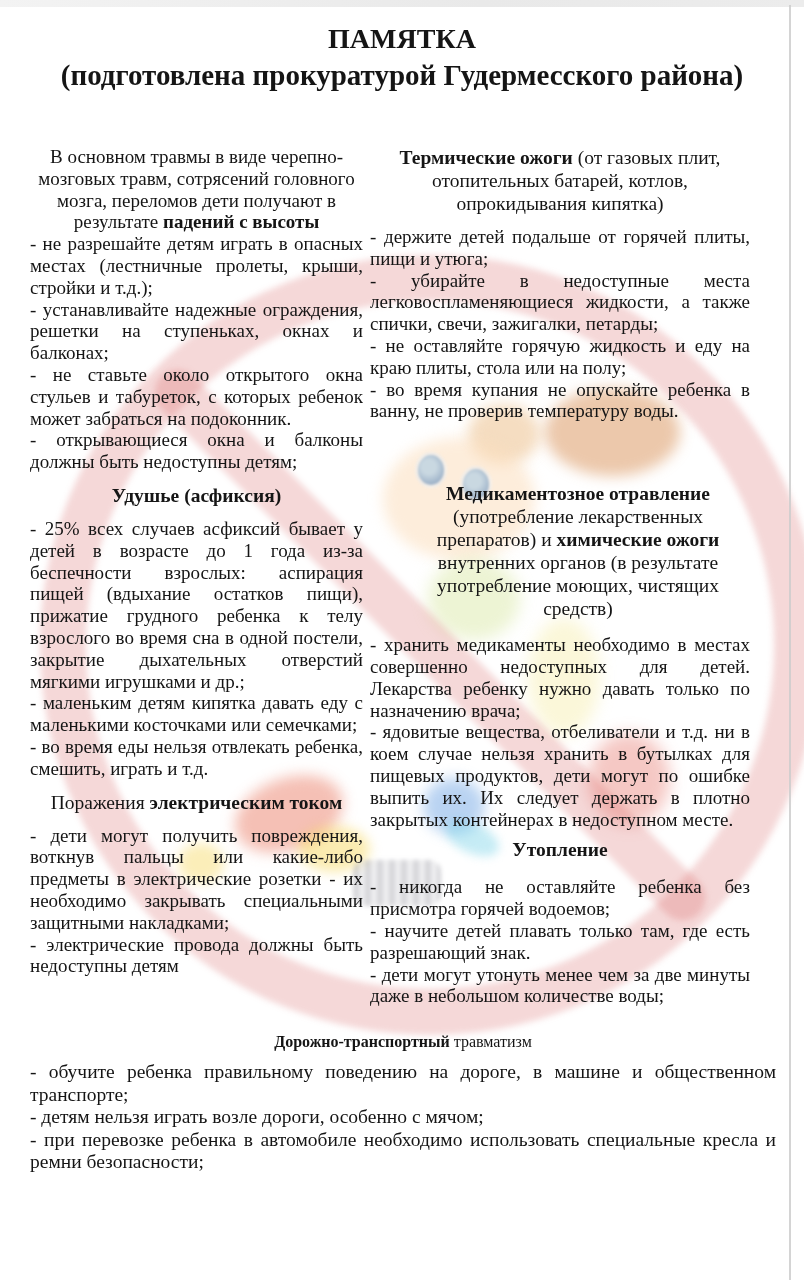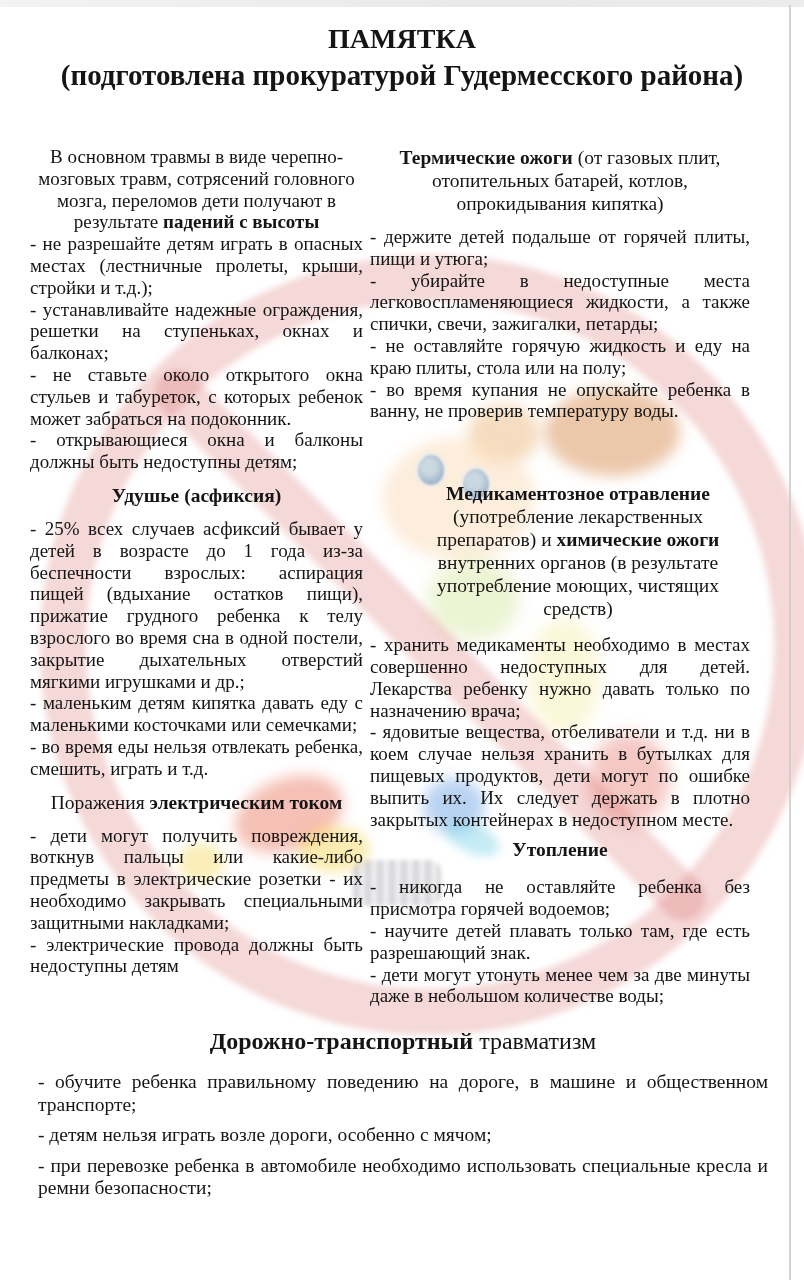--- a/index.html
+++ b/index.html
@@ -53,22 +53,22 @@
   .intro { text-align:center; margin:0 0 23px 0; }
   h3 { font-size:19.5px; line-height:23px; font-weight:bold; text-align:center; margin:11px 0; }
   .nb { font-weight:normal; }
   .h-top { margin-top:0; }
   .h-poison { margin-top:60px; margin-bottom:14px;margin-left:36px; }
   .h-drown { margin-top:8px; margin-bottom:15px; }
 
   
   .bottom-section { position:absolute; top:1030px; left:30px; width:746px; z-index:2;
     font-size:19.5px; line-height:22.5px; text-align:justify; }
-  .bottom-section h3 { margin:0 0 18px 0; font-size:24px; }
-  .bottom-section p { margin:8px; }
+  .bottom-section h3 { margin:0 0 8px 0; font-size:16px; }
+  .bottom-section p { margin:0; }
 </style>
 </head>
 <body>
 
 <div class="page">
 
   <div class="top-strip"></div>
   <div class="edge-line"></div>
 
   <div class="watermark">

